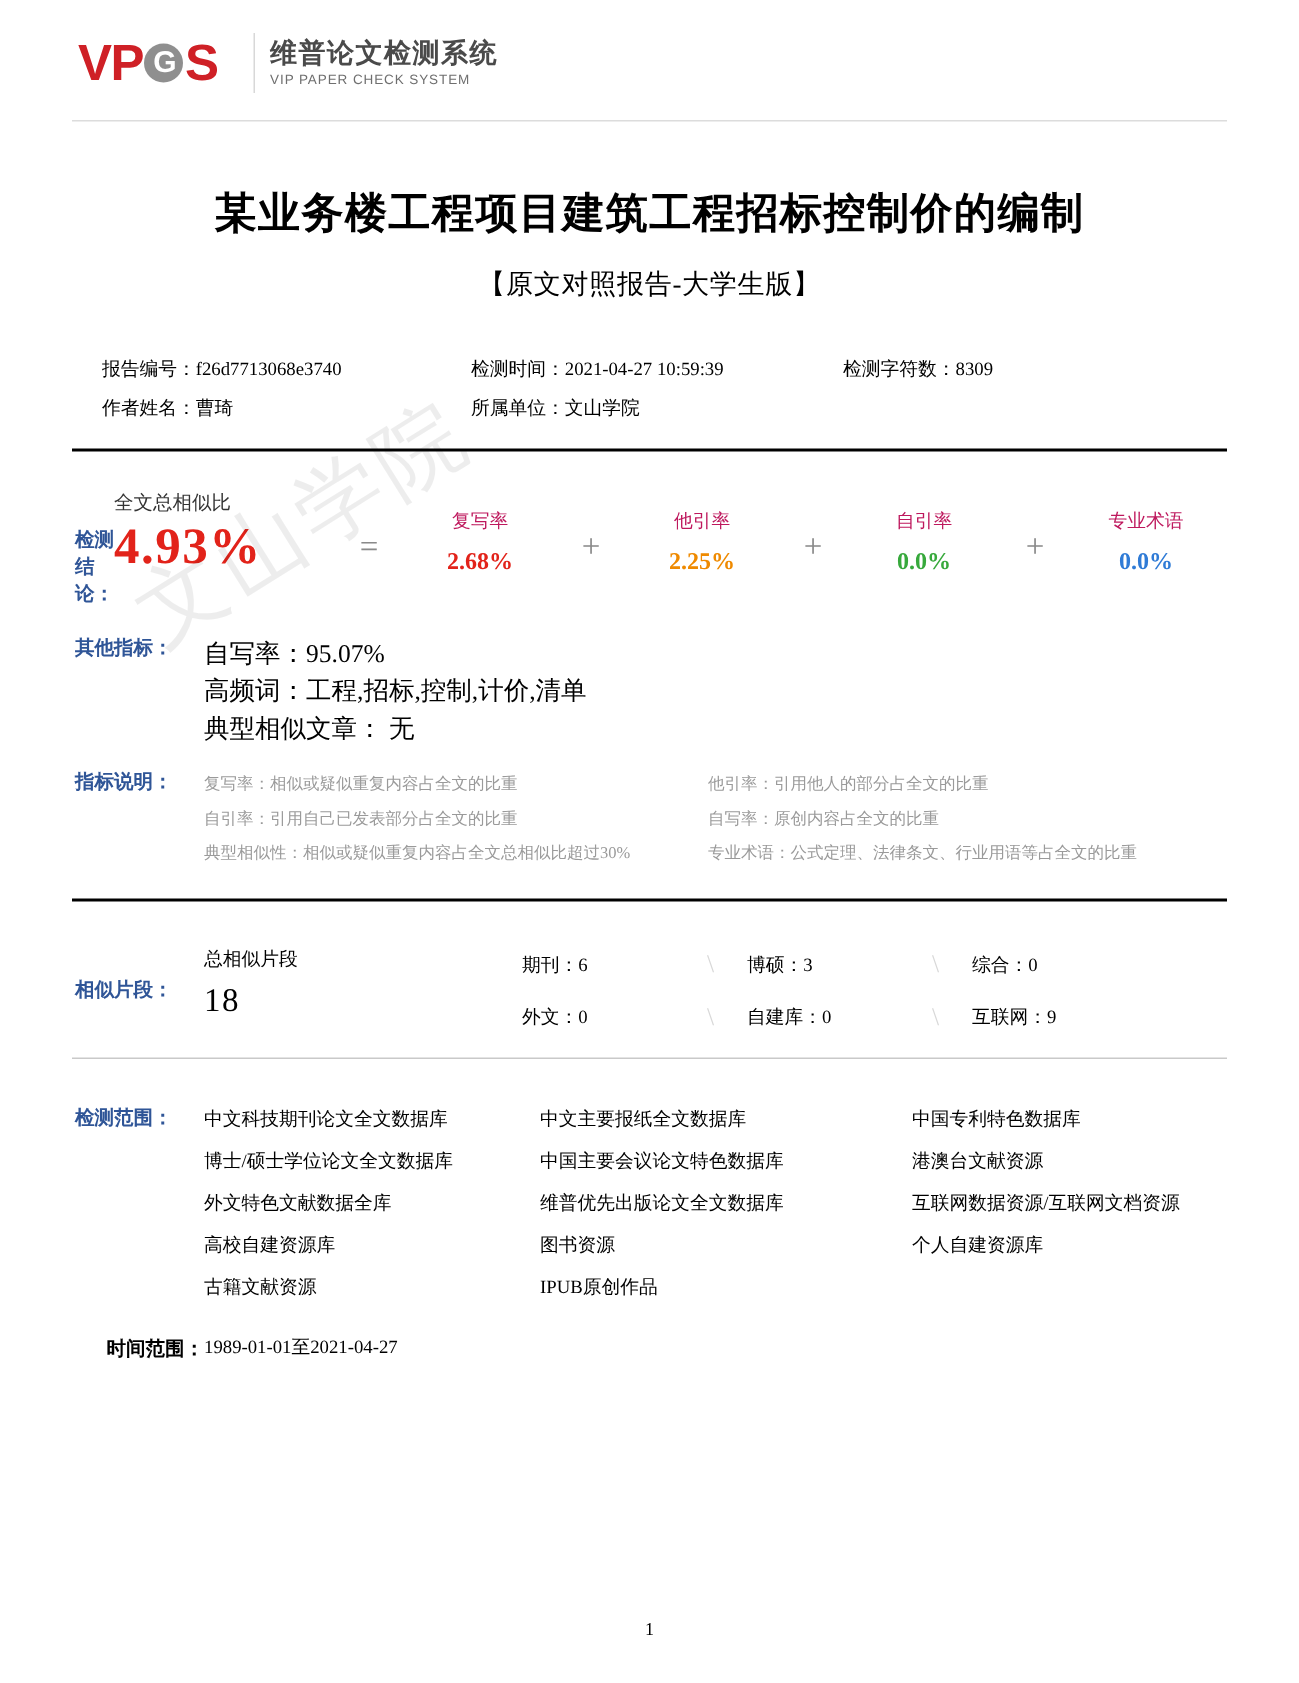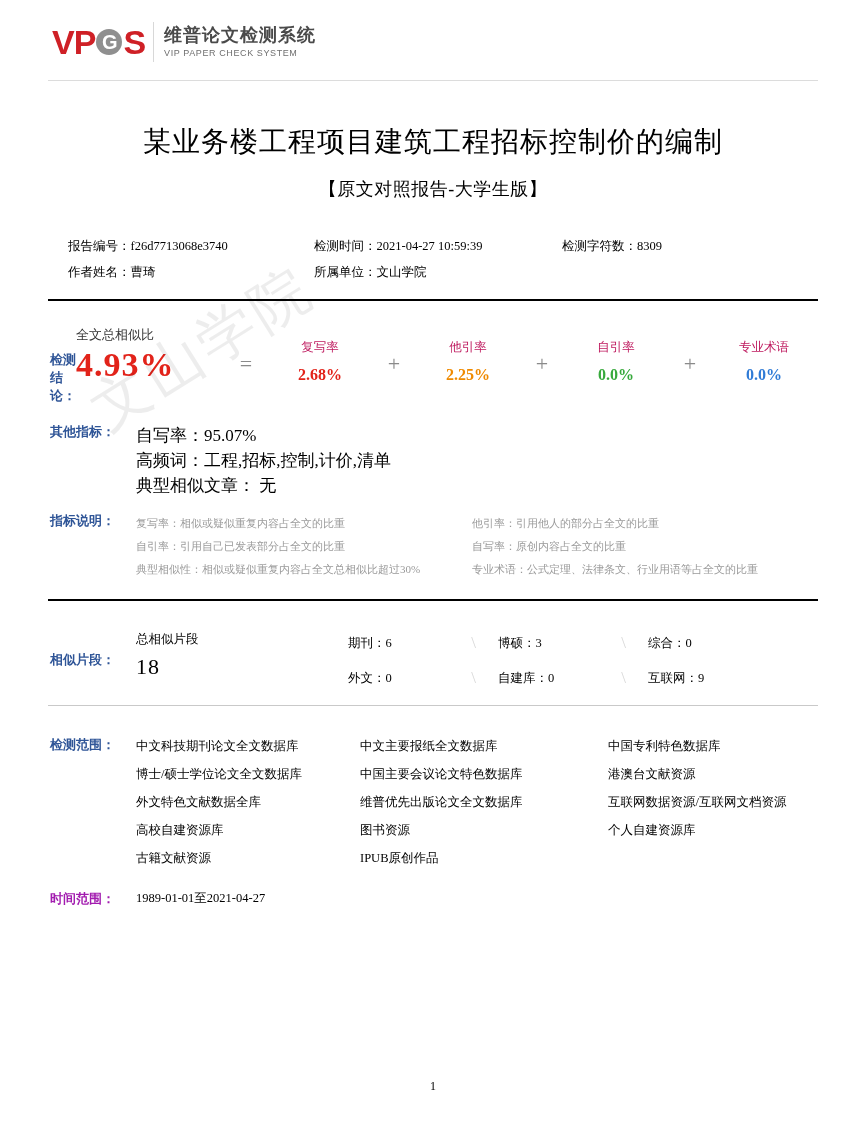--- a/index.html
+++ b/index.html
@@ -54,21 +54,21 @@
     width: 26px;
     height: 26px;
     font-size: 20px;
     display: inline-flex;
     align-items: center;
     justify-content: center;
     margin: 0 1px;
   }
   .logo-mark .s { color: #cf2026; }
   .logo-text {
-    margin-left: 8px;
+    margin-left: 24px;
     display: flex;
     flex-direction: column;
     justify-content: center;
     border-left: 1px solid #d8d8d8;
     padding-left: 10px;
     height: 40px;
   }
   .logo-cn {
     font-family: "Liberation Sans", sans-serif;
     font-size: 18px;
@@ -87,21 +87,21 @@
   }
   .rule-top {
     border-top: 1px solid #dcdcdc;
     margin: 10px 0 0 0;
   }
 
   
   .title {
     text-align: center;
     font-size: 28px;
-    font-weight: normal;
+    font-weight: bold;
     letter-spacing: 1px;
     margin-top: 42px;
     font-family: "Liberation Serif", serif;
   }
   .subtitle {
     text-align: center;
     font-size: 18px;
     margin-top: 16px;
     letter-spacing: 0.5px;
   }
@@ -294,21 +294,22 @@
   .timerange {
     margin-top: 22px;
     display: flex;
     font-size: 12.5px;
   }
   .timerange-label {
     width: 86px;
     padding-left: 2px;
     font-size: 13px;
     font-weight: bold;
-    color: #a21caf;
+    color: #000000;
+    text-align: right;
   }
 
   
   .pagenum {
     position: absolute;
     bottom: 28px;
     left: 0;
     width: 866px;
     text-align: center;
     font-size: 12px;

